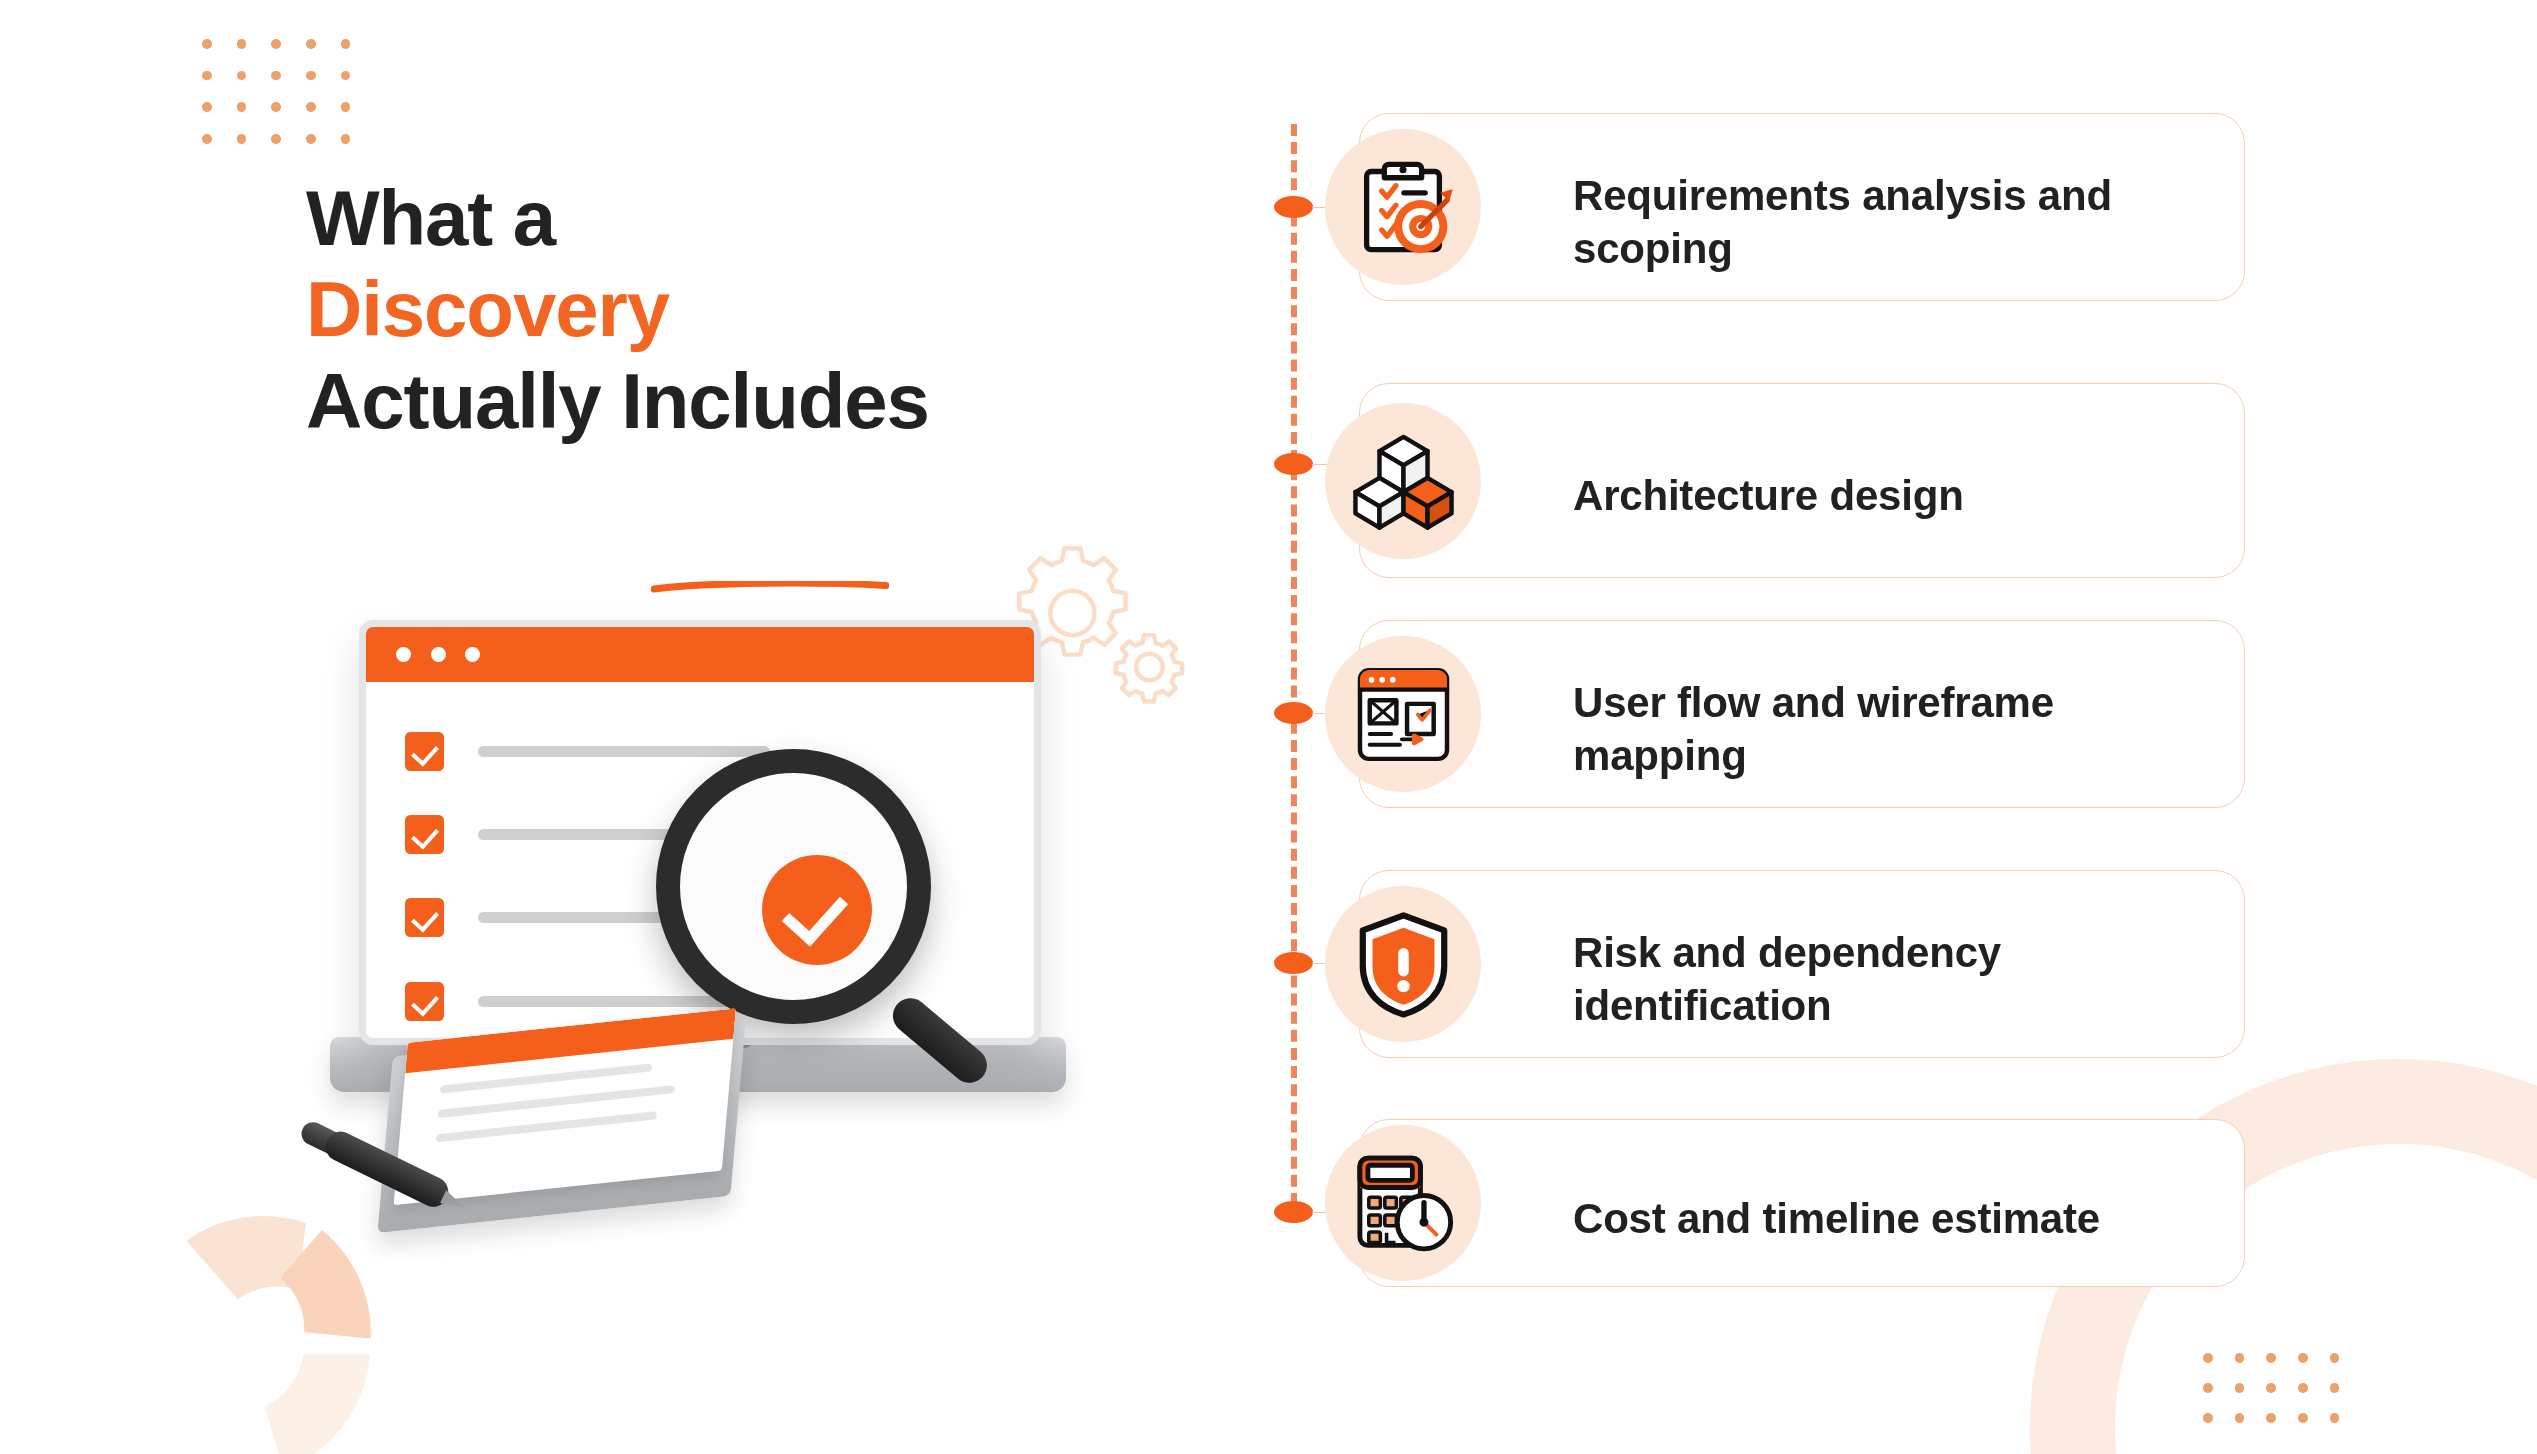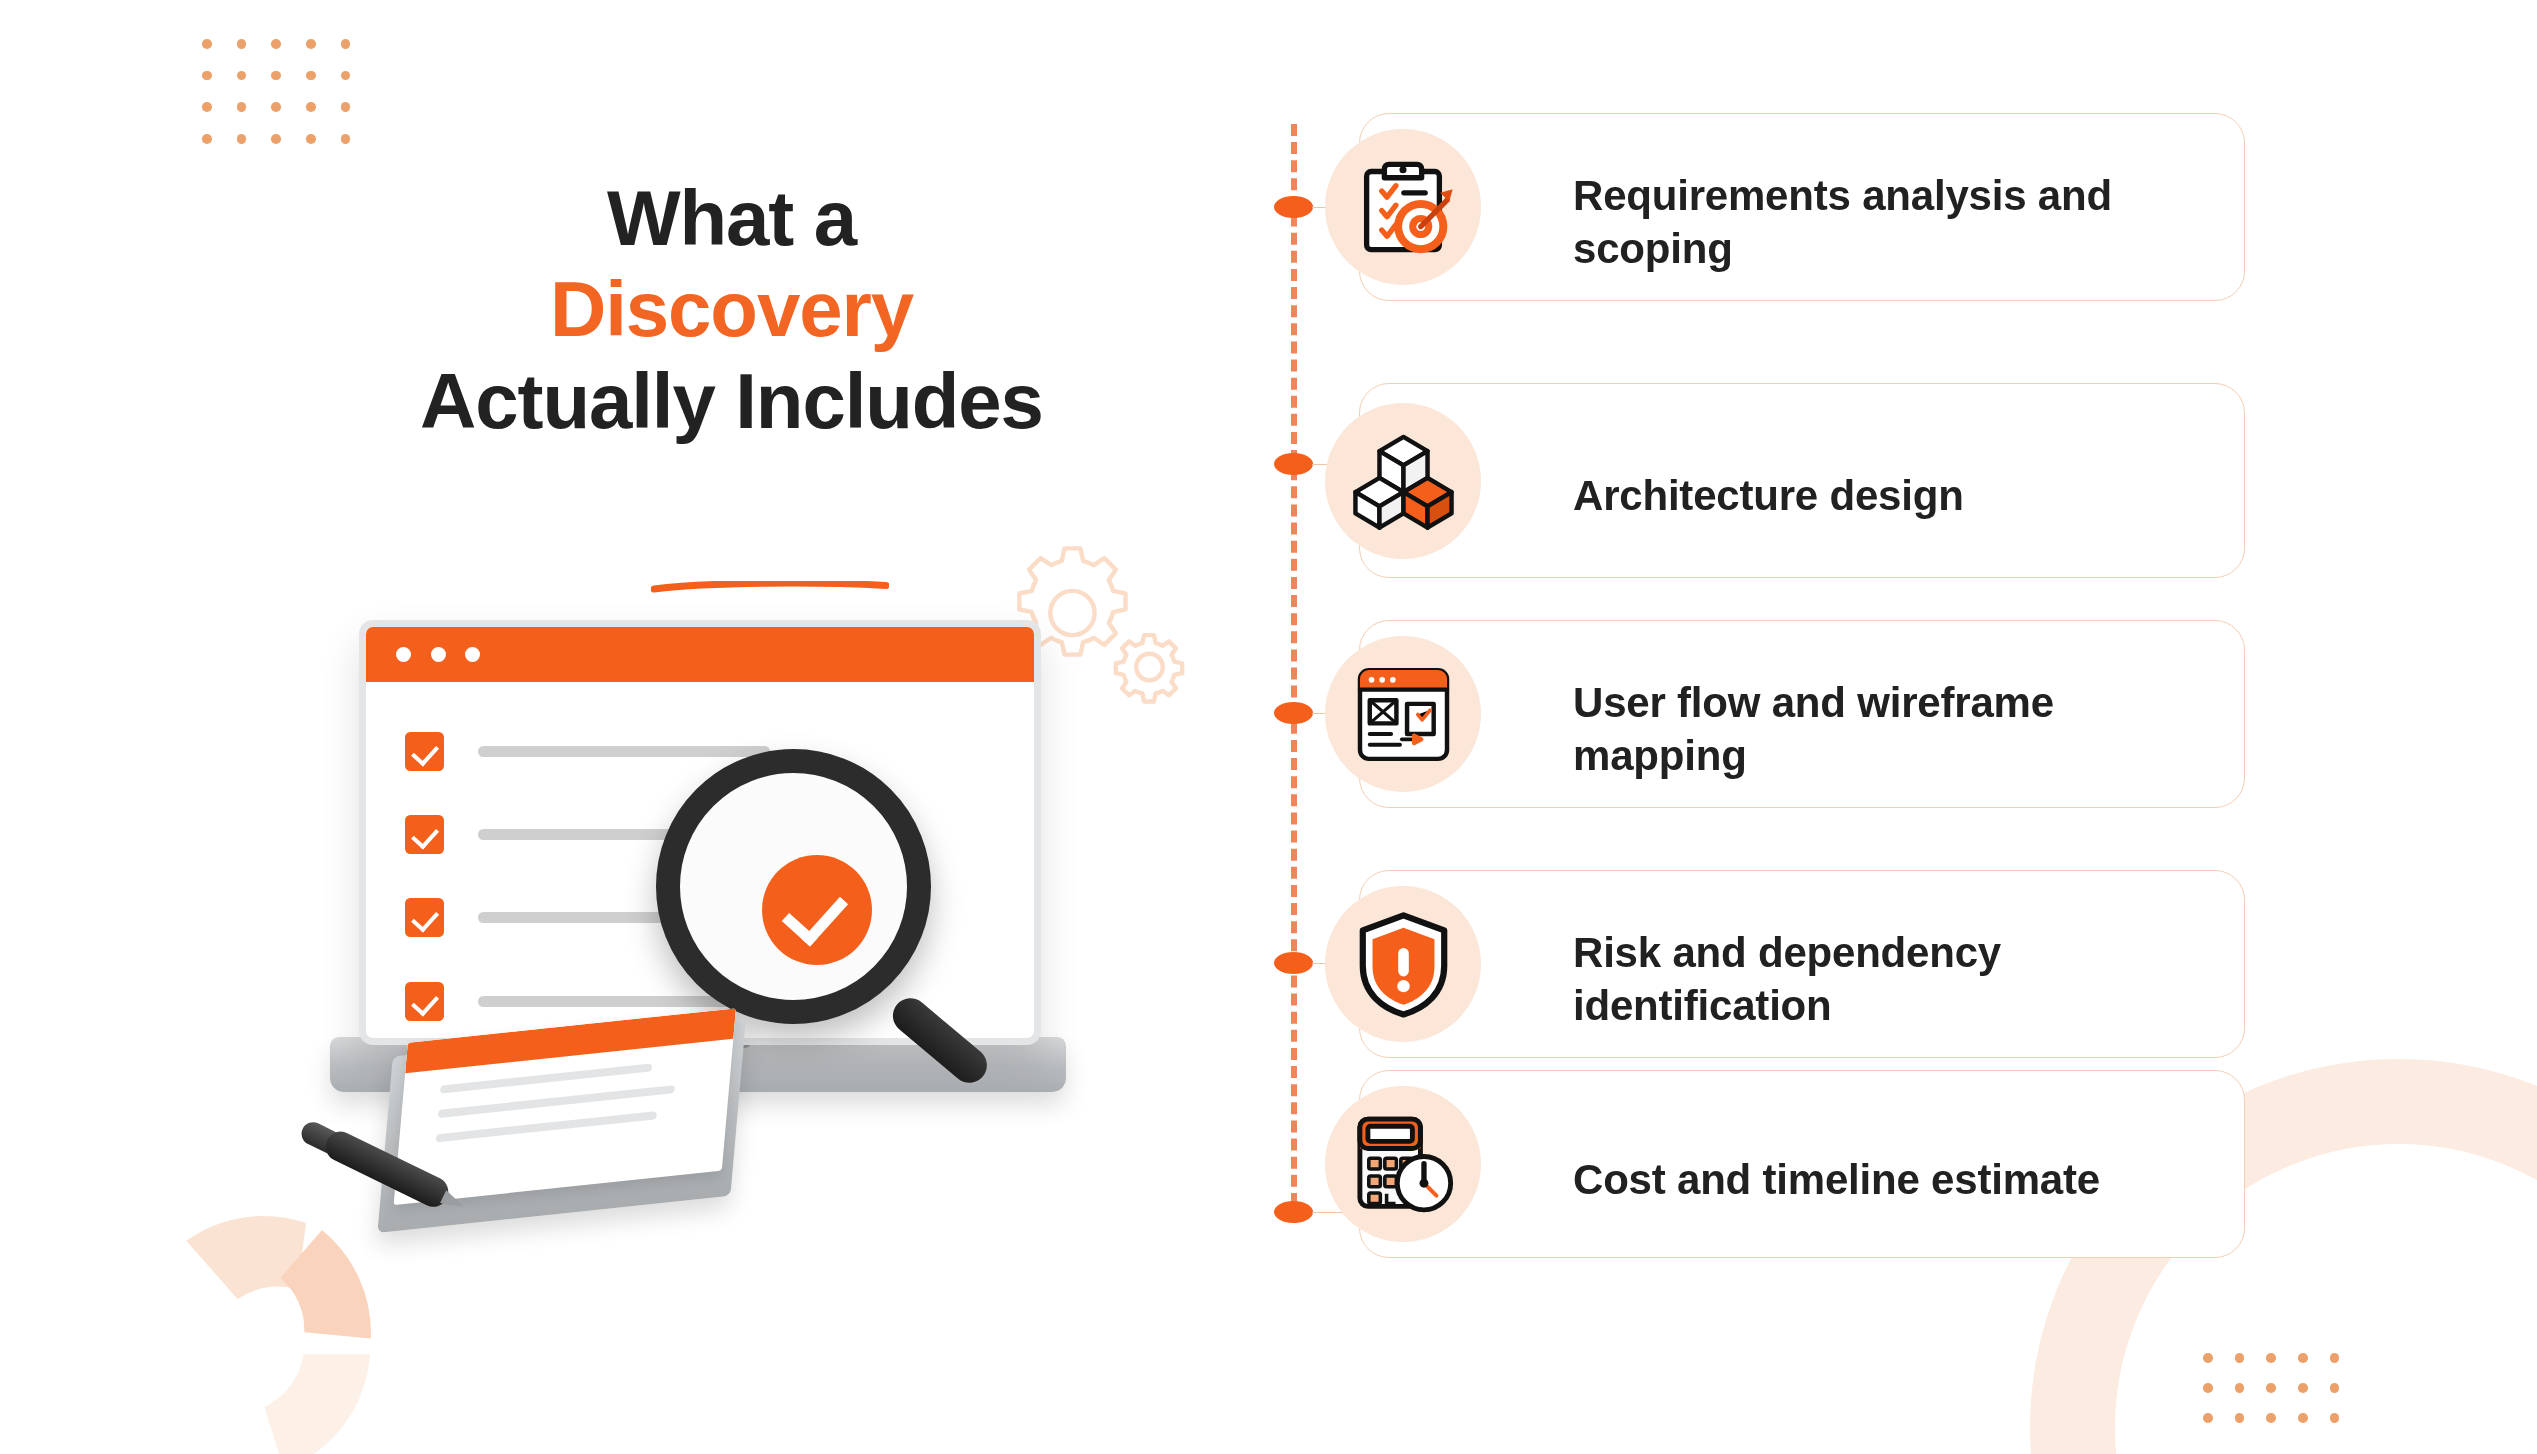--- a/index.html
+++ b/index.html
@@ -53,21 +53,21 @@
     left: 133px; top: 1152px;
     width: 355px; height: 355px;
   }
 
   #gears { left: 997px; top: 536px; width: 204px; height: 177px; }
 
   
   #left-col {
     position: absolute;
     left: 0; top: 0;
-    width: 1241px; height: 1090px; text-align: center;
+    width: 1241px; height: 1090px;
   }
 
   #headline {
     position: absolute;
     left: 306px; top: 173px;
     width: 851px;
   }
   #headline .hl-line {
     font-weight: 700;
     font-size: 78px;
@@ -549,21 +549,21 @@
         <svg width="101" height="108" viewBox="0 0 114 122">
           <path d="M57 6 L103 23 v40 c0 31 -22 48 -46 55 -24 -7 -46 -24 -46 -55 V23 Z" fill="#fff" stroke="#111" stroke-width="7" stroke-linejoin="round"></path>
           <path d="M57 20 L92 33 v31 c0 24 -17 37 -35 43 -18 -6 -35 -19 -35 -43 V33 Z" fill="#f4601c"></path>
           <rect x="51" y="43" width="12" height="32" rx="6" fill="#fff"></rect>
           <circle cx="57" cy="86" r="7" fill="#fff"></circle>
         </svg>
       </div>
       <div class="card-label">Risk and dependency identification</div>
     </div>
 
-    <div class="card" style="top:1070px; height:188px">
+    <div class="card" style="top:1119px; height:168px">
       <div class="card-icon">
         <svg width="105" height="105" viewBox="0 0 118 118">
           <g stroke="#111" stroke-width="5.5" stroke-linejoin="round">
             <rect x="10" y="8" width="68" height="98" rx="9" fill="#fafafa"></rect>
             <path d="M10 17 a9 9 0 0 1 9 -9 h50 a9 9 0 0 1 9 9 v24 h-68 Z" fill="#f4601c" stroke="none"></path>
             <rect x="10" y="8" width="68" height="33" rx="9" fill="none"></rect>
             <rect x="19" y="16" width="50" height="17" rx="3" fill="#fff"></rect>
             <g fill="#f0a878" stroke="#111" stroke-width="4">
               <rect x="20" y="52" width="13" height="12" rx="2"></rect>
               <rect x="38" y="52" width="13" height="12" rx="2"></rect>

